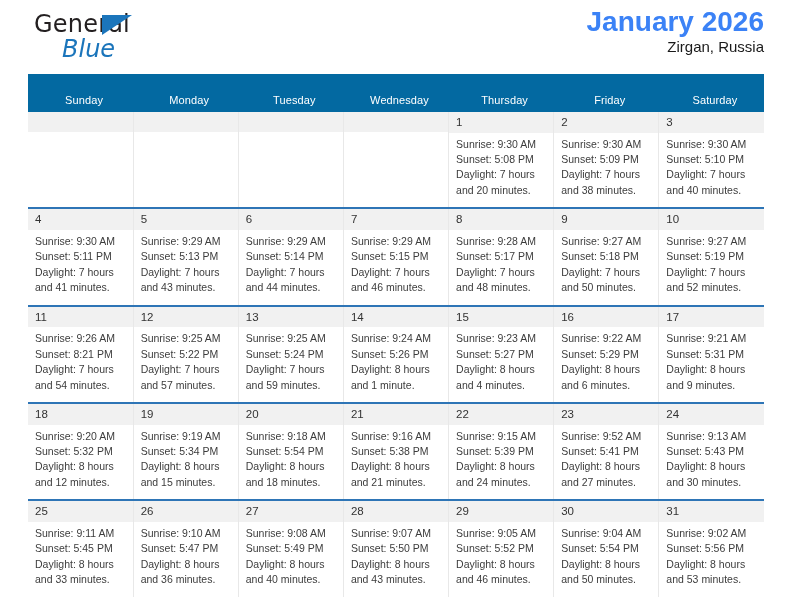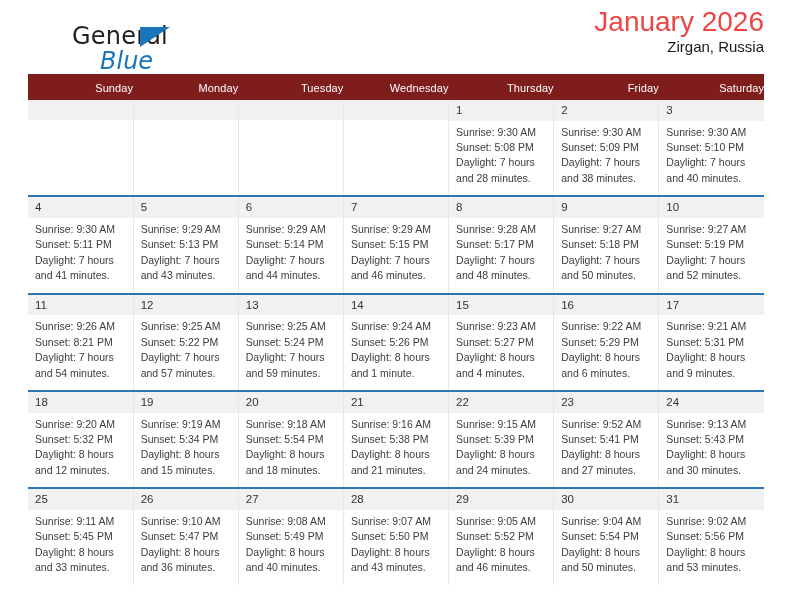--- a/index.html
+++ b/index.html
@@ -25,24 +25,23 @@
 
   
   .header {
     position: relative;
     height: 74px;
     margin: 0 28px;
   }
   .brand {
     position: absolute;
     left: 6px;
-    top: 24px;
+    top: 12px;
     line-height: 1;
     user-select: none;
-    margin-left: 38px;
   }
   .brand-top {
     position: relative;
     display: inline-block;
     font-size: 24px;
     letter-spacing: 0.2px;
     color: #231f20;
     font-family: "DejaVu Sans", sans-serif;
     font-weight: 400;
   }
@@ -66,47 +65,47 @@
     font-style: italic;
   }
   .title-wrap {
     position: absolute;
     right: 0;
     top: 6px;
     text-align: right;
   }
   .cal-title {
     font-size: 28px;
-    font-weight: 400;
-    color: #ef4444;
+    font-weight: 700;
+    color: #3b82f6;
     line-height: 1.15;
     font-family: "Liberation Sans", sans-serif;
   }
   .cal-location {
     margin-top: 0;
     font-size: 15px;
     font-weight: 400;
     color: #1a1a1a;
     line-height: 1.15;
   }
 
   
   .calendar {
     margin: 0 28px;
     width: 736px;
     border-collapse: collapse;
     table-layout: fixed;
   }
   .calendar th {
-    background: #7f1d1d;
+    background: #0369a1;
     color: #ffffff;
     font-size: 11px;
     font-weight: 400;
-    text-align: right;
-    padding: 8px 0 6px 7px;
+    text-align: center;
+    padding: 20px 0 6px 7px;
     border: none;
     letter-spacing: 0.1px;
   }
   .calendar td {
     vertical-align: top;
     padding: 0;
     height: 88px;
     border-top: 2px solid #2e75b6;
     border-right: 1px solid #e8e8e8;
     background: #ffffff;
@@ -190,21 +189,21 @@
               <span class="daynum"></span>
             </div>
           </td>
           <td>
             <div class="cell">
               <span class="daynum">1</span>
               <span class="info">
                 <span>Sunrise: 9:30 AM</span>
                 <span>Sunset: 5:08 PM</span>
                 <span>Daylight: 7 hours</span>
-                <span>and 28 minutes.</span>
+                <span>and 20 minutes.</span>
               </span>
             </div>
           </td>
           <td>
             <div class="cell">
               <span class="daynum">2</span>
               <span class="info">
                 <span>Sunrise: 9:30 AM</span>
                 <span>Sunset: 5:09 PM</span>
                 <span>Daylight: 7 hours</span>

